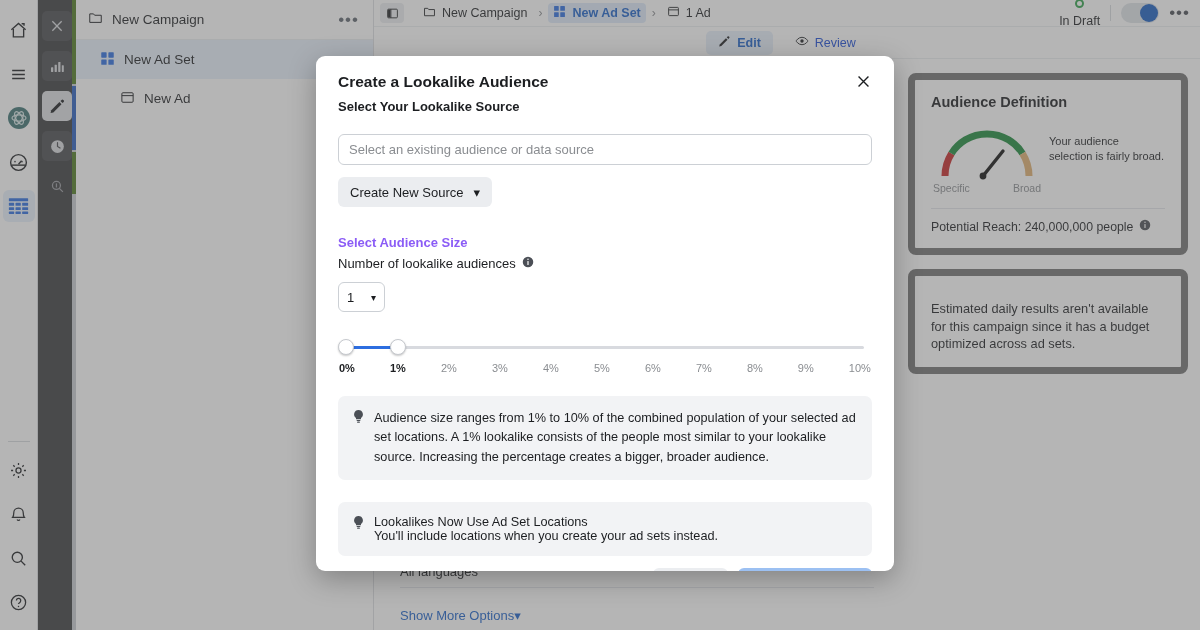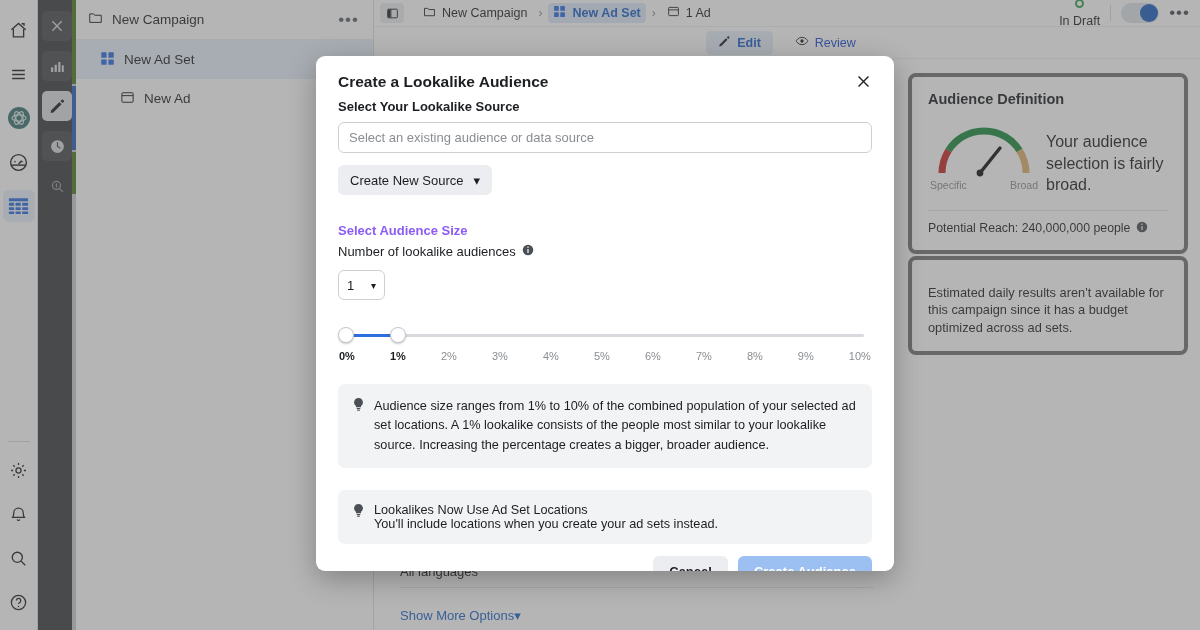--- a/index.html
+++ b/index.html
@@ -107,44 +107,44 @@
 
   
   .content { position:relative; height:571px; display:flex; }
   .form-col { width:524px; padding:14px 24px 0 26px; position:relative; }
   .faint-line { height:1px; background:#e4e6eb; margin:8px 0; }
   .lang-txt { font-size:13px; color:#1c1e21; padding-top:2px; }
   .show-more { font-size:13px; color:#1d62c9; cursor:pointer; }
 
   .right-col { width:302px; padding:14px 12px 0 10px; }
   .card {
-    background:#ffffff; border:4px solid #737373; border-radius:8px;
-    padding:14px 16px 14px 16px; margin-bottom:2px;
+    background:#ffffff; border:7px solid #737373; border-radius:8px;
+    padding:14px 16px 14px 16px; margin-bottom:14px;
   }
   .card h3 { font-size:14.5px; color:#1c1e21; }
   .card p { font-size:12.8px; color:#1c1e21; line-height:1.38; }
   .gauge-row { display:flex; align-items:flex-start; gap:6px; margin-top:10px; }
   .gauge-wrap { width:112px; }
   .gauge-lbls { display:flex; justify-content:space-between; font-size:10.5px; color:#8a8d91; margin-top:-4px; padding:0 2px; }
-  .gauge-note { font-size:16px; color:#1c1e21; line-height:1.35; padding-top:14px; }
+  .gauge-note { font-size:11px; color:#1c1e21; line-height:1.35; padding-top:14px; }
   .card-div { height:1px; background:#e4e6eb; margin:14px 0 10px; }
   .reach { font-size:12.3px; color:#1c1e21; display:flex; align-items:center; gap:6px; }
 
   
   .modal {
     position:absolute; left:316px; top:56px; width:578px; height:515px;
     background:#ffffff; border-radius:9px; z-index:50;
     box-shadow:0 8px 28px rgba(0,0,0,0.28);
     display:flex; flex-direction:column; overflow:hidden;
   }
   .m-head { padding:17px 22px 8px 22px; display:flex; align-items:flex-start; }
   .m-title { font-size:15.5px; font-weight:bold; color:#1c1e21; }
   .m-close { margin-left:auto; cursor:pointer; color:#1c1e21; line-height:0; }
   .m-body { padding:0 22px; flex:1; }
-  .m-lbl { font-size:13px; font-weight:bold; color:#1c1e21; margin-bottom:8px; }
+  .m-lbl { font-size:13px; font-weight:bold; color:#1c1e21; margin-bottom:20px; }
   .m-input {
     width:100%; height:31px; border:1px solid #ccd0d5; border-radius:6px;
     padding:0 10px; font-size:13px; color:#1c1e21; outline:none;
     font-family:"Liberation Sans", sans-serif;
   }
   .m-input::placeholder { color:#8a8d91; }
   .btn-soft {
     margin-top:12px; height:30px; display:inline-flex; align-items:center; gap:10px;
     background:#ebedf0; border:none; border-radius:6px; padding:0 12px;
     font-size:13px; color:#1c1e21; cursor:pointer;

